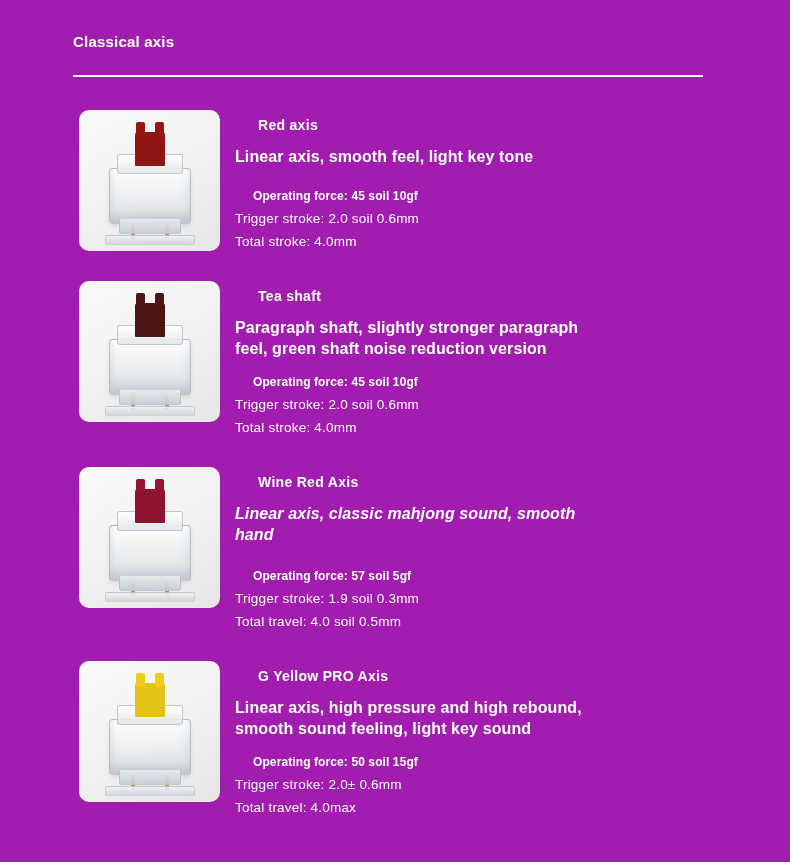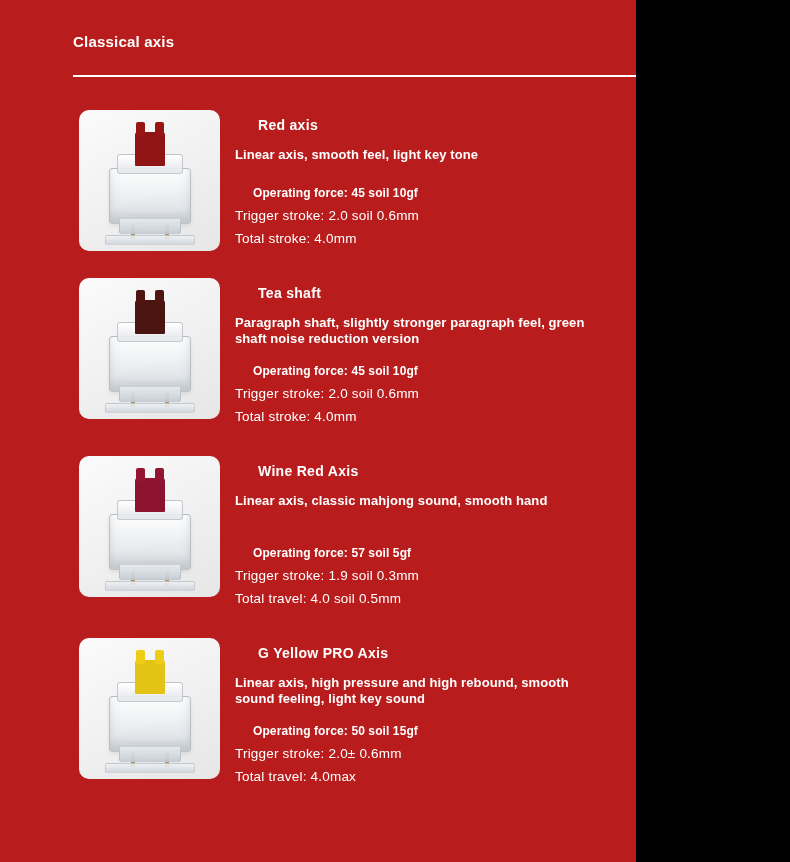--- a/index.html
+++ b/index.html
@@ -7,23 +7,23 @@
     margin: 0;
     padding: 0;
     background: #000000;
     width: 790px;
     height: 862px;
     font-family: "Liberation Sans", sans-serif;
     -webkit-font-smoothing: antialiased;
   }
   .page {
     position: relative;
-    width: 636px;
+    width: 790px;
     height: 862px;
-    background: #b91c1c;
+    background: #a21caf;
     overflow: hidden;
   }
   .page-title {
     position: absolute;
     left: 73px;
     top: 33px;
     color: #ffffff;
     font-size: 15px;
     font-weight: bold;
     letter-spacing: 0.2px;
@@ -144,21 +144,21 @@
   .name {
     color: #ffffff;
     font-size: 14px;
     font-weight: bold;
     letter-spacing: 0.3px;
     margin: 0 0 14px 0;
     padding-left: 23px;
   }
   .desc {
     color: #ffffff;
-    font-size: 13px;
+    font-size: 16px;
     font-weight: bold;
     line-height: 1.28;
     margin: 0 0 22px 0;
     letter-spacing: 0.1px;
     max-width: 370px;
   }
   .spec-small {
     color: #ffffff;
     font-size: 12px;
     font-weight: bold;
@@ -166,21 +166,21 @@
     letter-spacing: 0.1px;
   }
   .spec-big {
     color: #ffffff;
     font-size: 13.5px;
     font-weight: normal;
     margin: 0 0 8px 0;
     letter-spacing: 0.2px;
   }
   .item-2 .desc { margin-bottom: 16px; }
-  .item-3 .desc { margin-bottom: 36px; }
+  .item-3 .desc { margin-bottom: 24px; font-style: italic; }
   .item-4 .desc { margin-bottom: 16px; }
 </style>
 </head>
 <body>
 
 <div class="page">
 
   <div class="page-title">Classical axis</div>
   <div class="title-rule"></div>
 

